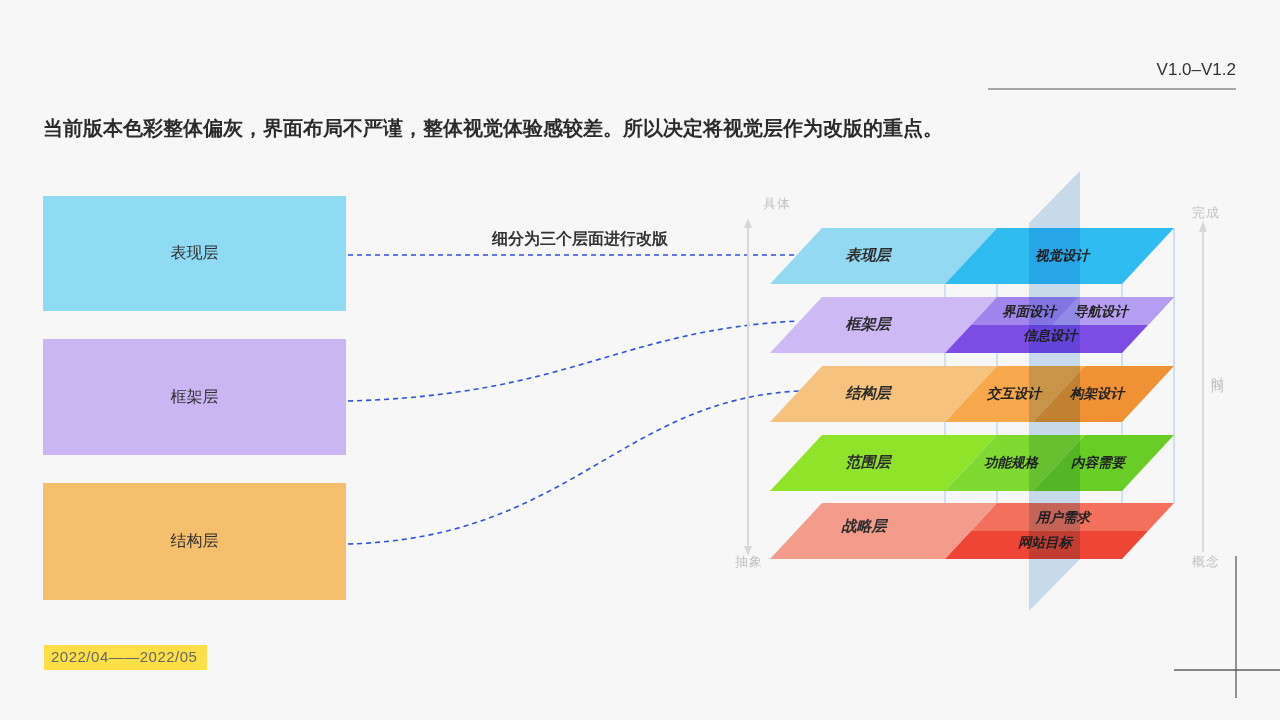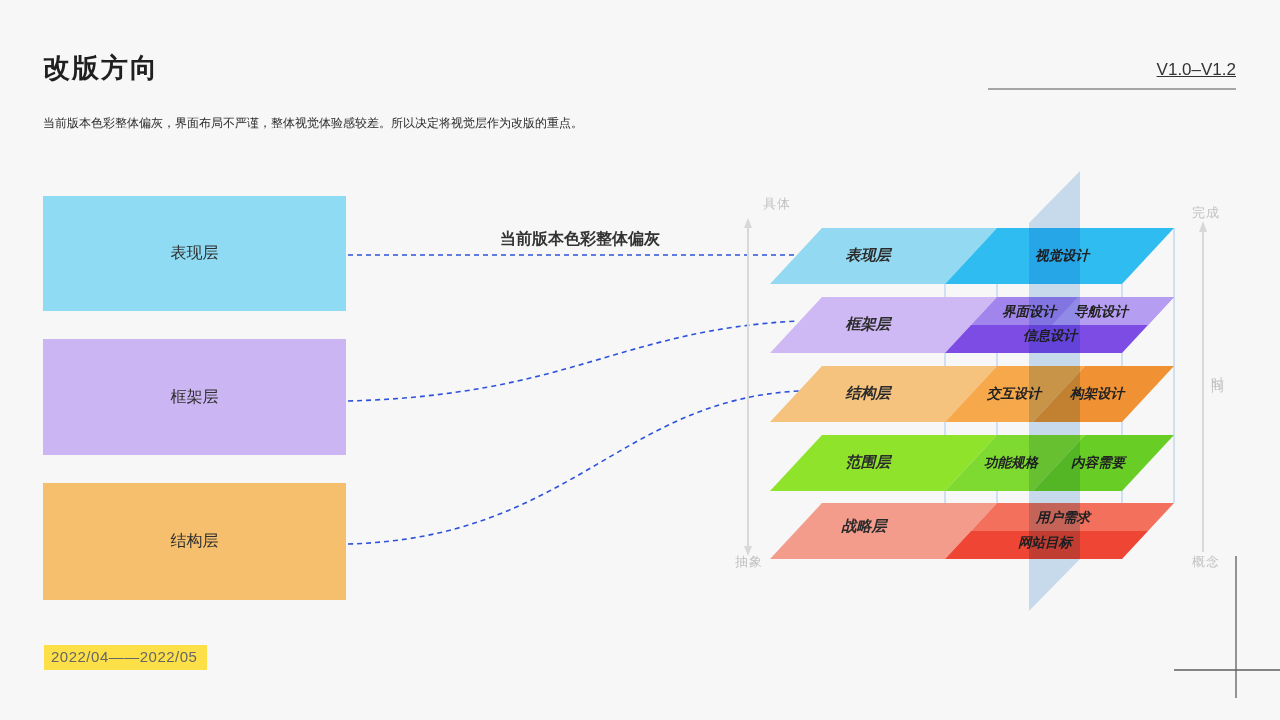--- a/index.html
+++ b/index.html
@@ -1,22 +1,22 @@
 <!DOCTYPE html>
 <html><head>
 <meta charset="utf-8">
 <style>
   html,body{margin:0;padding:0;}
   #stage{position:relative;width:1280px;height:720px;overflow:hidden;
          font-family:"Liberation Sans",sans-serif;background:#F7F7F7;}
   .abs{position:absolute;}
   #page-title{left:43px;top:50px;font-size:27px;font-weight:bold;color:#1F1F1F;letter-spacing:2px;}
-  #version{left:988px;top:60px;width:248px;text-align:right;font-size:17px;color:#333;text-decoration:underline;}
+  #version{left:988px;top:60px;width:248px;text-align:right;font-size:17px;color:#333;}
   #version-line{left:988px;top:88px;width:248px;height:2px;background:#A6A6A6;}
-  #description{left:43px;top:115px;font-size:12px;color:#2B2B2B;}
+  #description{left:43px;top:115px;font-size:20px;color:#2B2B2B;font-weight:bold;}
   .layer-box{left:43px;width:303px;display:flex;align-items:center;justify-content:center;
              font-size:16px;color:#2F2F2F;}
   #box-presentation{top:196px;height:115px;}
   #box-framework{top:339px;height:116px;}
   #box-structure{top:483px;height:117px;}
   #connector-note{left:470px;top:229px;width:220px;text-align:center;font-size:16px;font-weight:bold;color:#333;}
   .axis-label{font-size:13px;color:#C2C2C2;letter-spacing:1px;}
   #axis-left-top{left:763px;top:195px;text-align:center;}
   #axis-left-bottom{left:735px;top:553px;}
   #axis-right-top{left:1192px;top:195px;margin-top:9px;}
@@ -32,36 +32,35 @@
   .dashed{fill:none;stroke-width:1.6;stroke-dasharray:5 4;}
   .wire{stroke-width:1;}
   .axis-line{stroke-width:2;}
   #focus-band{mix-blend-mode:multiply;opacity:0.9;}
 </style>
 </head>
 <body>
 
 <div id="stage" style="background-color: rgb(247, 247, 247);">
 
-  <div class="abs" id="page-title">改版方向</div>
   <div class="abs" id="version">V1.0–V1.2</div>
   <div class="abs" id="version-line"></div>
   <div class="abs" id="description">当前版本色彩整体偏灰，界面布局不严谨，整体视觉体验感较差。所以决定将视觉层作为改版的重点。</div>
 
   <div class="abs layer-box" id="box-presentation" style="background-color: rgb(142, 219, 243);">
     <span>表现层</span>
   </div>
   <div class="abs layer-box" id="box-framework" style="background-color: rgb(203, 181, 243);">
     <span>框架层</span>
   </div>
   <div class="abs layer-box" id="box-structure" style="background-color: rgb(245, 191, 110);">
     <span>结构层</span>
   </div>
 
-  <div class="abs" id="connector-note">当前版本色彩整体偏灰</div>
+  <div class="abs" id="connector-note">细分为三个层面进行改版</div>
 
   <div class="abs axis-label" id="axis-left-top">具体</div>
   <div class="abs axis-label" id="axis-left-bottom">抽象</div>
   <div class="abs axis-label" id="axis-right-top">完成</div>
   <div class="abs axis-label" id="axis-right-bottom">概念</div>
   <div class="abs axis-label" id="axis-right-middle">时间</div>
 
   <div class="abs" id="date-range">2022/04——2022/05</div>
 
   <svg width="1280" height="720" viewBox="0 0 1280 720">

